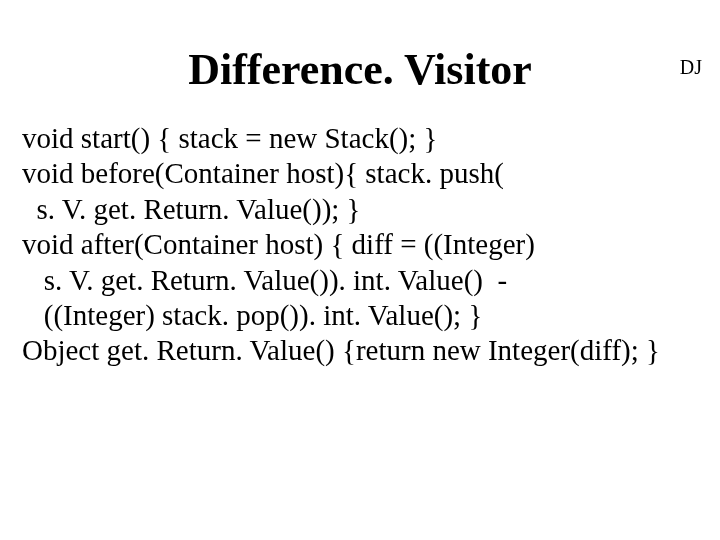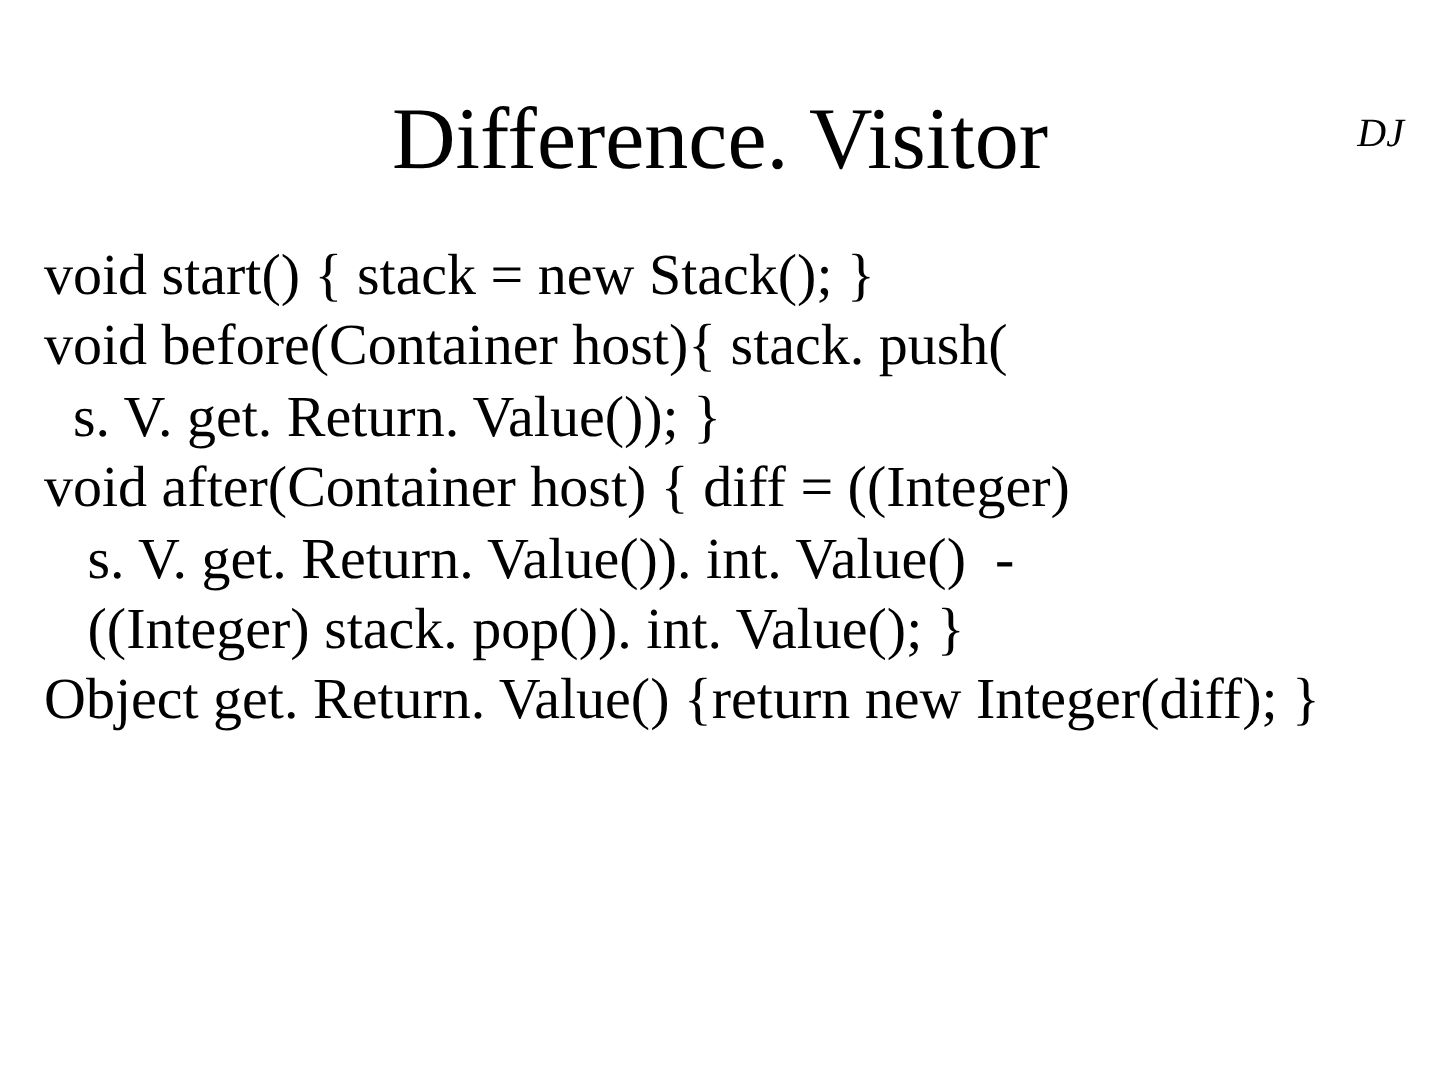--- a/index.html
+++ b/index.html
@@ -1,19 +1,19 @@
 <!DOCTYPE html>
 <html><head>
 <meta charset="utf-8">
 <style>
   * { margin: 0; padding: 0; box-sizing: border-box; }
   html, body { width: 720px; height: 540px; background: #fff; font-family: "Times New Roman", Times, serif; color: #000; }
   .slide { position: relative; width: 720px; height: 540px; }
-  .corner { position: absolute; top: 12px; right: 18px; font-size: 20px; font-style: italic; }
-  .title { text-align: center; font-size: 44px; margin-top: 44px; margin-bottom: 26px; font-weight: 400; }
+  .corner { position: absolute; top: 12px; right: 18px; font-size: 20px; }
+  .title { text-align: center; font-size: 44px; margin-top: 44px; margin-bottom: 26px; font-weight: 700; }
   .body { font-size: 29px; line-height: 1.22; padding: 0 18px 0 22px; white-space: pre-wrap; }
   .footer { position: absolute; bottom: 22px; left: 0; right: 0; font-size: 16px; }
 </style>
 </head>
 <body>
 
 <div class="slide">
   <div class="corner">DJ</div>
   <h1 class="title">Difference. Visitor</h1>
   <div class="body">void start() { stack = new Stack(); }

